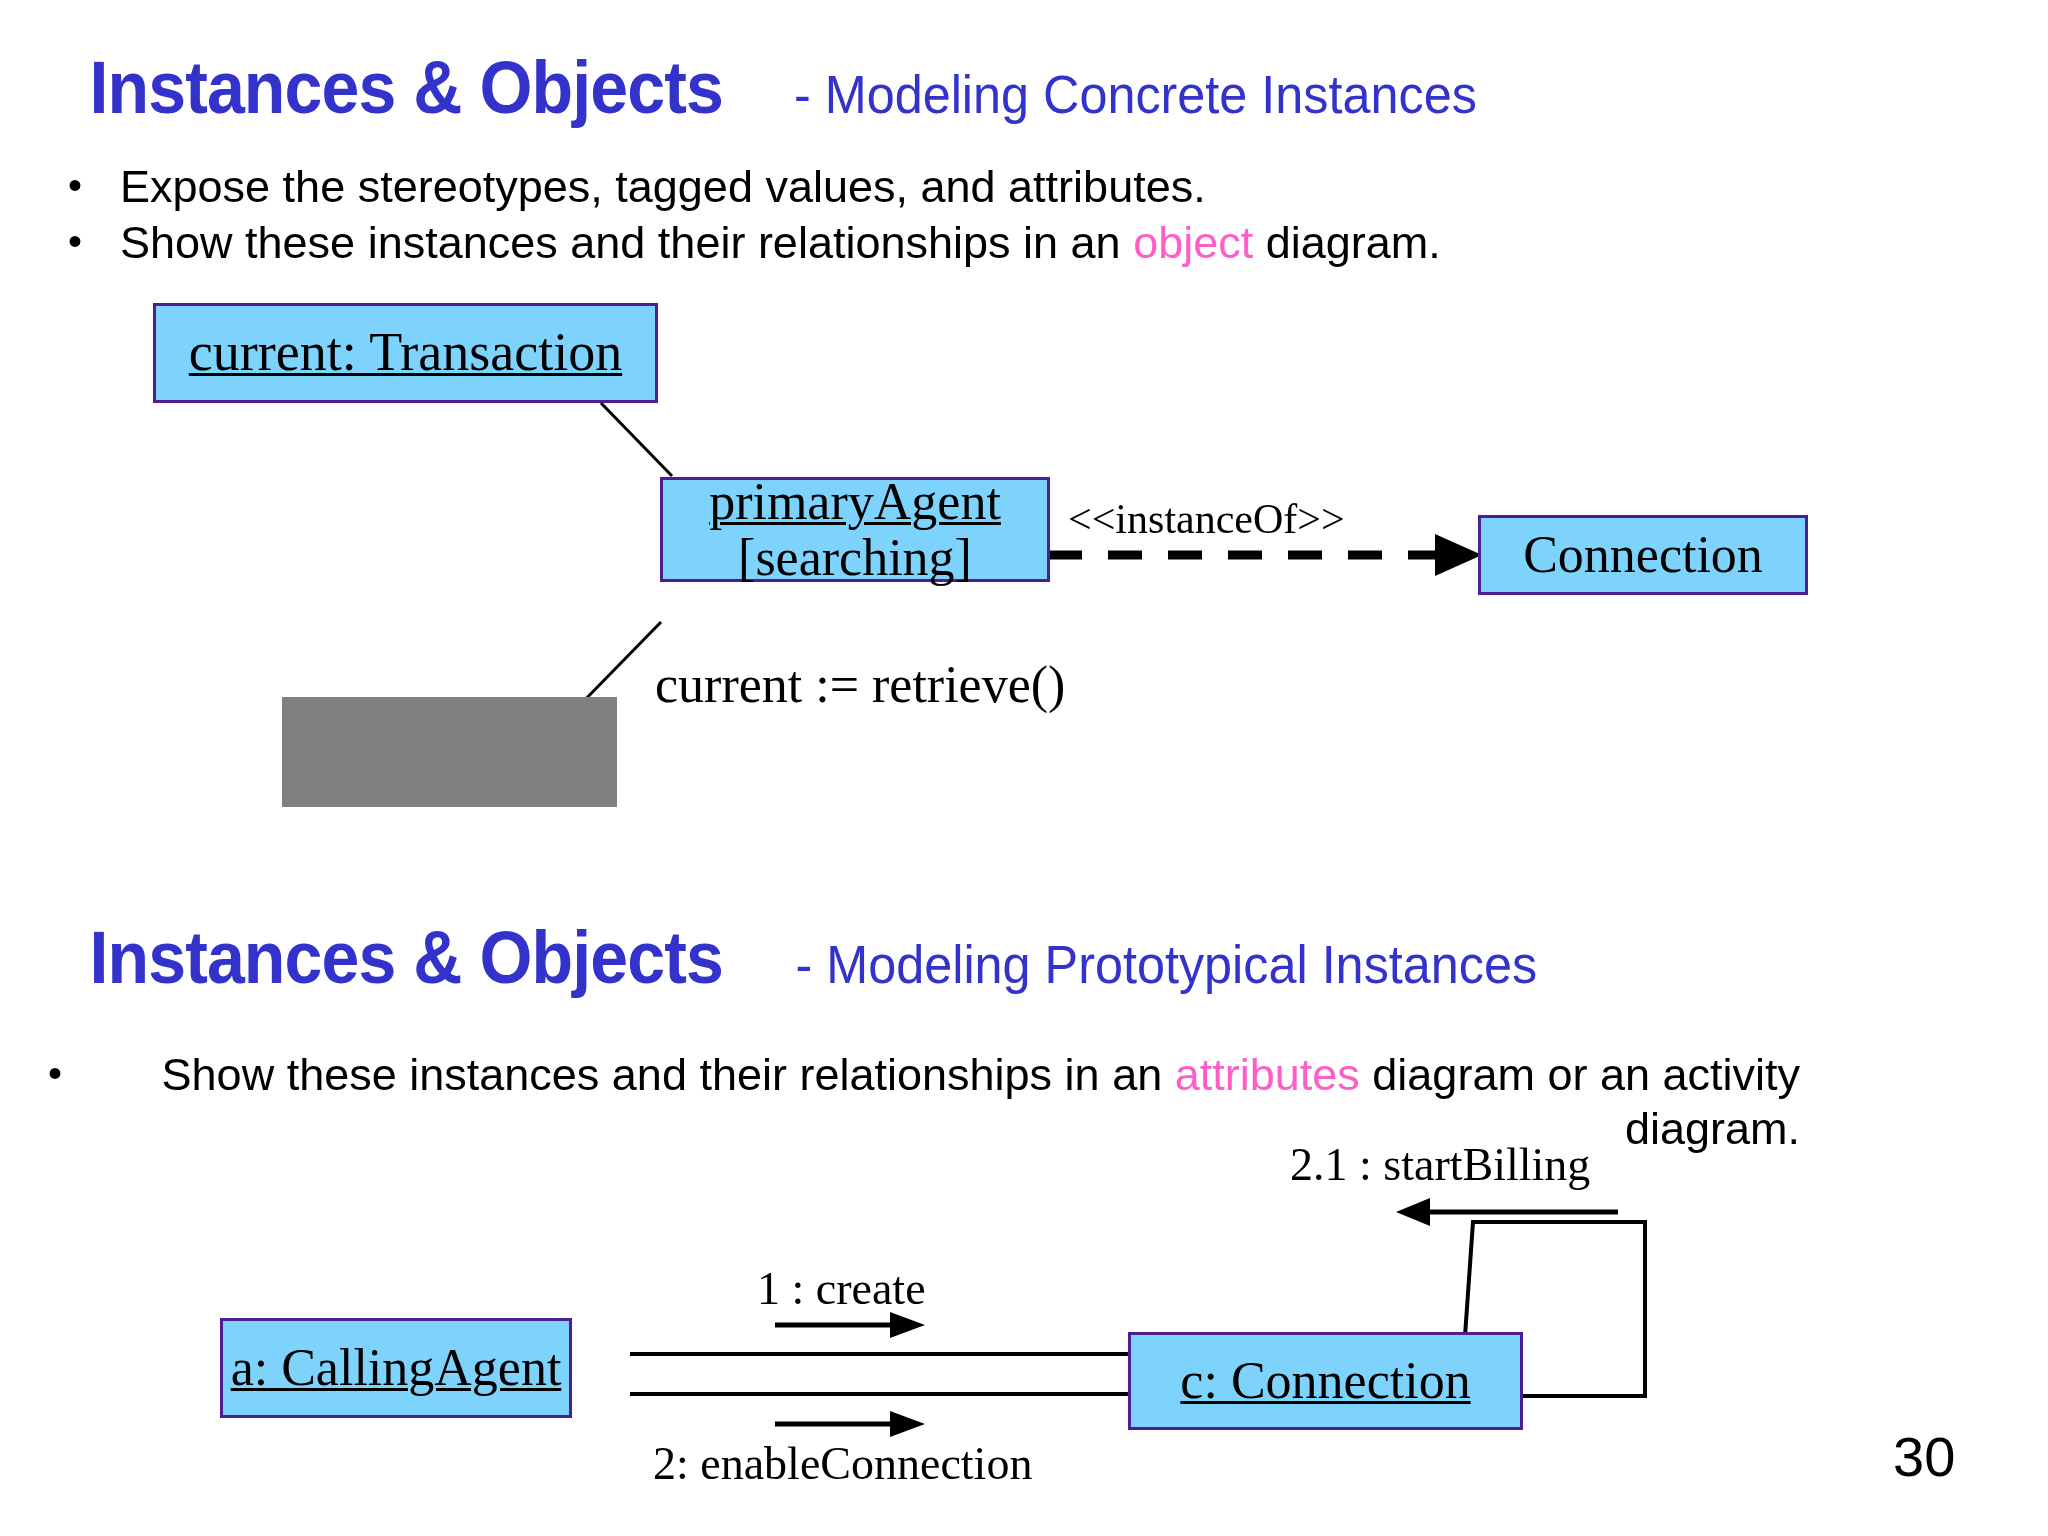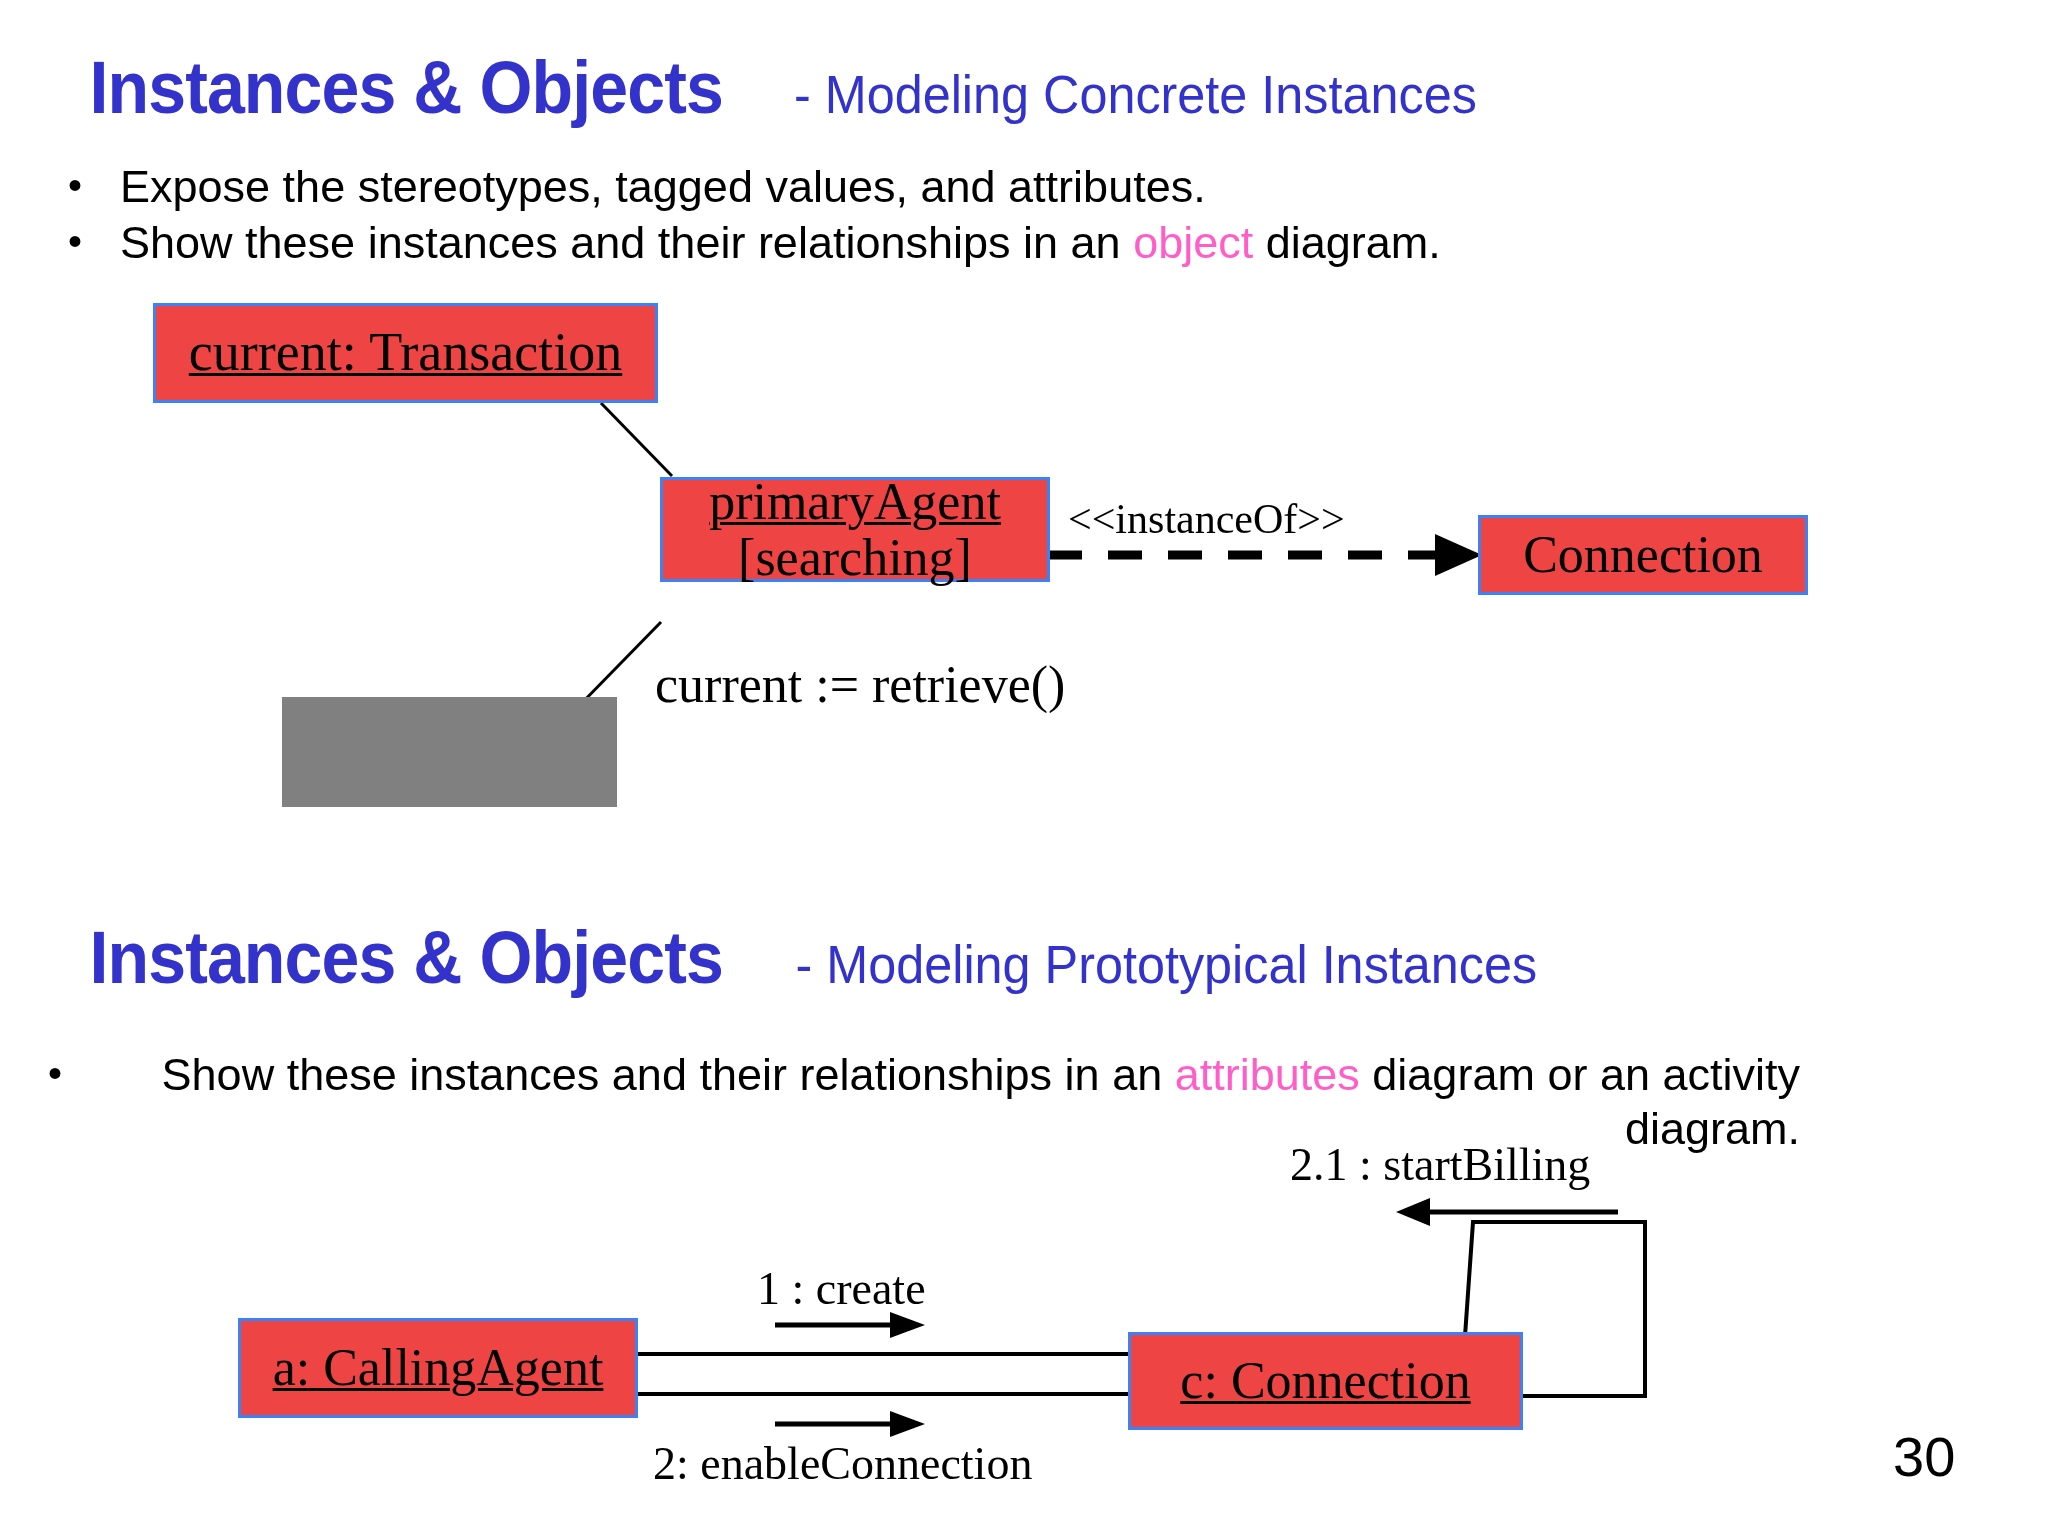--- a/index.html
+++ b/index.html
@@ -58,22 +58,22 @@
     font-size: 40px;
     line-height: 1.25;
   }
   .bullet .btext { display: block; text-align: right; }
   .pink { color: #FF5EC8; }
 
   
   .uml-box {
     position: absolute;
     box-sizing: border-box;
-    border: 3px solid #3b82f6;
-    background: #ef4444;
+    border: 3px solid #4c1d95;
+    background: #7dd3fc;
     display: flex;
     flex-direction: column;
     align-items: center;
     justify-content: center;
     font-family: "Liberation Serif", serif;
     color: #000;
     z-index: 3;
   }
   .uml-box .line1,
   .uml-box .line2 {
@@ -185,21 +185,21 @@
     <span class="dot">•</span>
     <span class="btext" style="max-width:1700px;"><span>Show these instances and their relationships in an </span><span class="pink">attributes</span><span> diagram or an activity diagram.</span></span>
   </div>
 
   <div class="uml-label" style="left:757px; top:1262px; font-size:46px;">1 : create</div>
 
   <div class="uml-label" style="left:653px; top:1437px; font-size:46px;">2: enableConnection</div>
 
   <div class="uml-label" style="left:1290px; top:1138px; font-size:46px;">2.1 : startBilling</div>
 
-  <div class="uml-box" style="left:238px; top:1318px; width:400px; height:100px;">
+  <div class="uml-box" style="left:220px; top:1318px; width:352px; height:100px;">
     <span class="line1 uml-underline" style="font-size:52px;">a: CallingAgent</span>
   </div>
 
   <div class="uml-box" style="left:1128px; top:1332px; width:395px; height:98px;">
     <span class="line1 uml-underline" style="font-size:52px;">c: Connection</span>
   </div>
 
   <div class="page-num" style="left:1893px; top:1424px;">30</div>
 
 </div>

